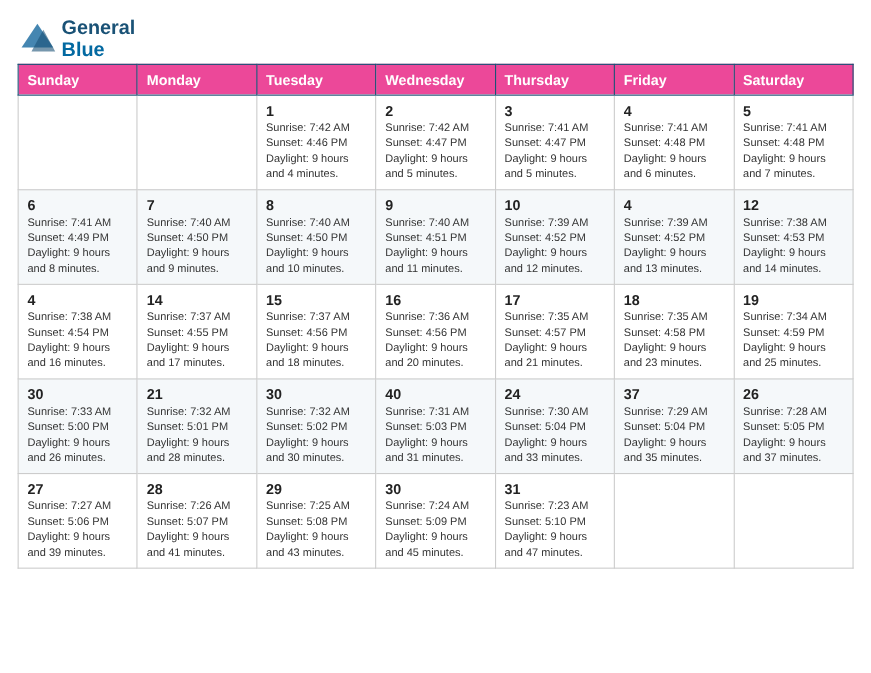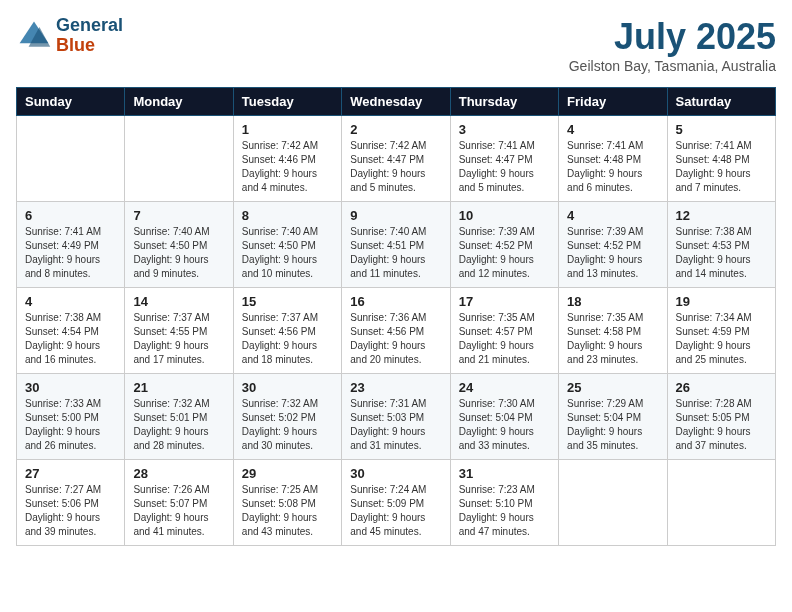--- a/index.html
+++ b/index.html
@@ -7,35 +7,35 @@
       font-family: Arial, sans-serif;
       background: #fff;
       width: 792px;
       min-height: 612px;
       padding: 16px;
     }
     .header {
       display: flex;
       justify-content: space-between;
       align-items: flex-start;
-      margin-bottom: 13px;
+      margin-bottom: 2px;
     }
     .logo {
       display: flex;
       align-items: center;
       gap: 4px;
     }
     .logo-text {
       font-size: 18px;
       font-weight: bold;
       color: #1a5276;
       line-height: 1.1;
     }
     .logo-text span {
-      color: #c2410c;
+      color: #0369a1;
     }
     .logo-icon {
       width: 36px;
       height: 36px;
     }
     .title-section {
       text-align: right;
     }
     .month-title {
       font-size: 36px;
@@ -45,21 +45,21 @@
     .location-title {
       font-size: 14px;
       color: #555;
     }
     .calendar {
       width: 100%;
       border-collapse: collapse;
       border: 1px solid #ccc;
     }
     .calendar th {
-      background-color: #0f172a;
+      background-color: #ec4899;
       color: white;
       text-align: left;
       padding: 6px 8px;
       font-size: 13px;
       font-weight: bold;
       border: 1px solid #1a5276;
     }
     .calendar td {
       vertical-align: top;
       padding: 6px 8px;
@@ -96,24 +96,20 @@
     <svg class="logo-icon" viewBox="0 0 40 40">
       <rect x="0" y="0" width="40" height="40" fill="white"></rect>
       <polygon points="20,4 36,28 4,28" fill="#2471a3" opacity="0.85"></polygon>
       <polygon points="26,10 38,32 14,32" fill="#1a5276" opacity="0.6"></polygon>
     </svg>
     <div class="logo-text">
       <div>General</div>
       <div><span>Blue</span></div>
     </div>
   </div>
-  <div class="title-section">
-    <div class="month-title">July 2025</div>
-    <div class="location-title">Geilston Bay, Tasmania, Australia</div>
-  </div>
 </div>
 
 <table class="calendar">
   <thead>
     <tr>
     <th>Sunday</th>
         <th>Monday</th>
         <th>Tuesday</th>
         <th>Wednesday</th>
         <th>Thursday</th>
@@ -213,29 +209,29 @@
         </td>
         <td>
           <span class="day-number">21</span>
           <div class="day-info">Sunrise: 7:32 AM<br>Sunset: 5:01 PM<br>Daylight: 9 hours and 28 minutes.</div>
         </td>
         <td>
           <span class="day-number">30</span>
           <div class="day-info">Sunrise: 7:32 AM<br>Sunset: 5:02 PM<br>Daylight: 9 hours and 30 minutes.</div>
         </td>
         <td>
-          <span class="day-number">23</span>
+          <span class="day-number">40</span>
           <div class="day-info">Sunrise: 7:31 AM<br>Sunset: 5:03 PM<br>Daylight: 9 hours and 31 minutes.</div>
         </td>
         <td>
           <span class="day-number">24</span>
           <div class="day-info">Sunrise: 7:30 AM<br>Sunset: 5:04 PM<br>Daylight: 9 hours and 33 minutes.</div>
         </td>
         <td>
-          <span class="day-number">25</span>
+          <span class="day-number">37</span>
           <div class="day-info">Sunrise: 7:29 AM<br>Sunset: 5:04 PM<br>Daylight: 9 hours and 35 minutes.</div>
         </td>
         <td>
           <span class="day-number">26</span>
           <div class="day-info">Sunrise: 7:28 AM<br>Sunset: 5:05 PM<br>Daylight: 9 hours and 37 minutes.</div>
         </td>
       </tr>
       <tr>
         <td>
           <span class="day-number">27</span>

